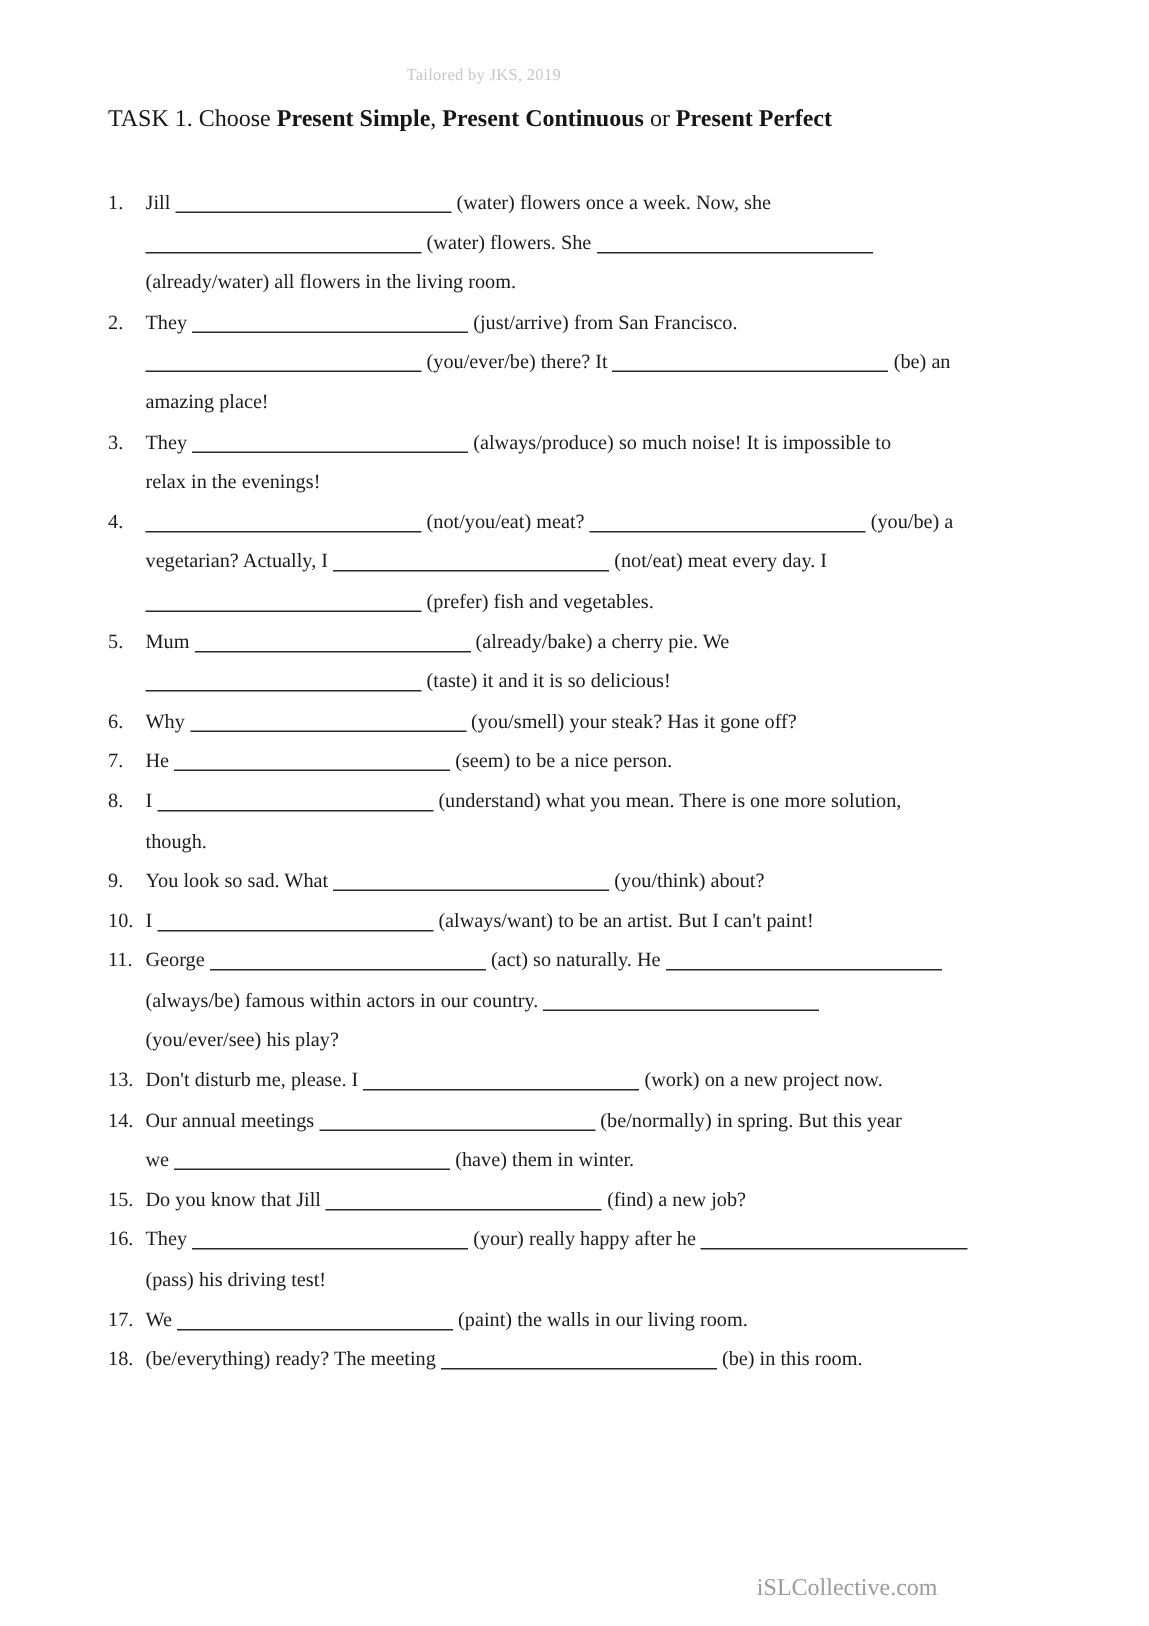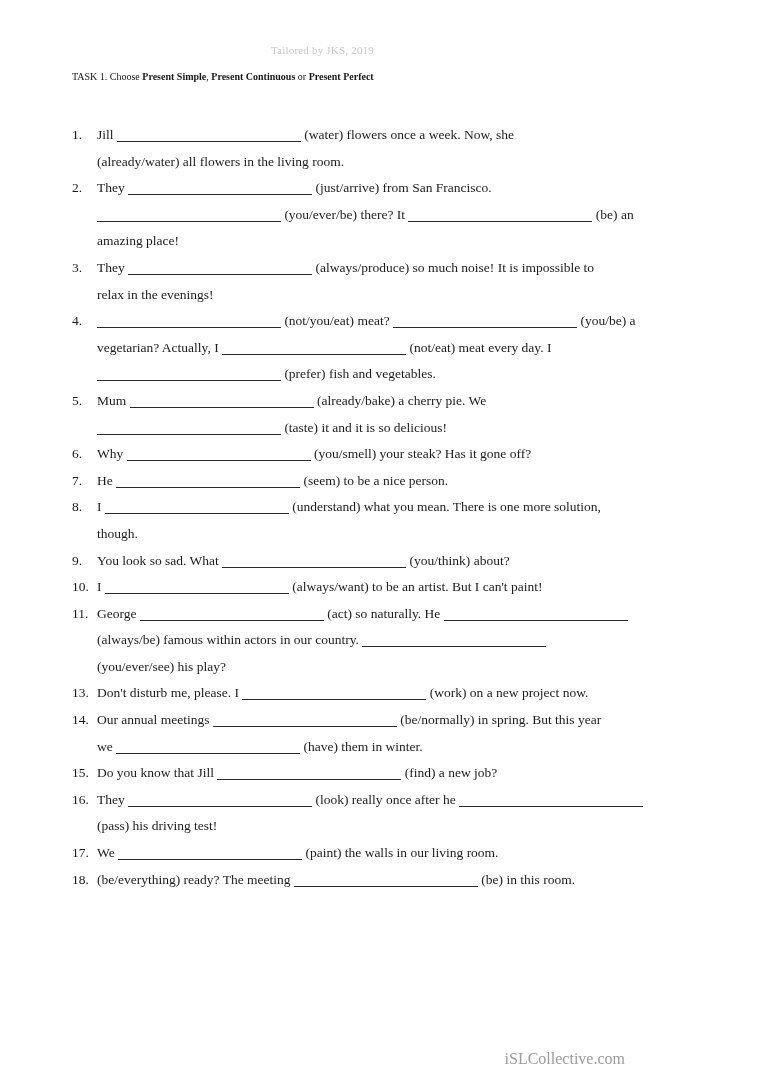--- a/index.html
+++ b/index.html
@@ -19,21 +19,21 @@
     width: 100%;
     text-align: center;
     font-size: 11px;
     color: #c7c7c7;
     letter-spacing: 0.2px;
   }
   .title {
     position: absolute;
     top: 71px;
     left: 72px;
-    font-size: 10px;
+    font-size: 16px;
     color: #161616;
     white-space: nowrap;
   }
   .title b { font-weight: bold; }
   .exercises {
     position: absolute;
     top: 122px;
     left: 72px;
     width: 612px;
     font-size: 13.5px;
@@ -67,20 +67,21 @@
   <div class="wm-top">Tailored by JKS, 2019</div>
 
   <div class="title">
     <span>TASK 1. Choose </span><b>Present Simple</b><span>, </span><b>Present Continuous</b><span> or </span><b>Present Perfect</b>
   </div>
 
   <div class="exercises" id="exercise-list">
       <div class="ex">
         <span class="num">1.</span>
         <div class="ex-line"><span>Jill </span><span class="blank"></span><span> (water) flowers once a week. Now, she</span></div>
+        <div class="ex-line"><span class="blank"></span><span> (water) flowers. She </span><span class="blank"></span></div>
         <div class="ex-line"><span>(already/water) all flowers in the living room.</span></div>
       </div>
       <div class="ex">
         <span class="num">2.</span>
         <div class="ex-line"><span>They </span><span class="blank"></span><span> (just/arrive) from San Francisco.</span></div>
         <div class="ex-line"><span class="blank"></span><span> (you/ever/be) there? It </span><span class="blank"></span><span> (be) an</span></div>
         <div class="ex-line"><span>amazing place!</span></div>
       </div>
       <div class="ex">
         <span class="num">3.</span>
@@ -133,21 +134,21 @@
         <span class="num">14.</span>
         <div class="ex-line"><span>Our annual meetings </span><span class="blank"></span><span> (be/normally) in spring. But this year</span></div>
         <div class="ex-line"><span>we </span><span class="blank"></span><span> (have) them in winter.</span></div>
       </div>
       <div class="ex">
         <span class="num">15.</span>
         <div class="ex-line"><span>Do you know that Jill </span><span class="blank"></span><span> (find) a new job?</span></div>
       </div>
       <div class="ex">
         <span class="num">16.</span>
-        <div class="ex-line"><span>They </span><span class="blank"></span><span> (look) really once after he </span><span class="blank"></span></div>
+        <div class="ex-line"><span>They </span><span class="blank"></span><span> (your) really happy after he </span><span class="blank"></span></div>
         <div class="ex-line"><span>(pass) his driving test!</span></div>
       </div>
       <div class="ex">
         <span class="num">17.</span>
         <div class="ex-line"><span>We </span><span class="blank"></span><span> (paint) the walls in our living room.</span></div>
       </div>
       <div class="ex">
         <span class="num">18.</span>
         <div class="ex-line"><span>(be/everything) ready? The meeting </span><span class="blank"></span><span> (be) in this room.</span></div>
       </div>

